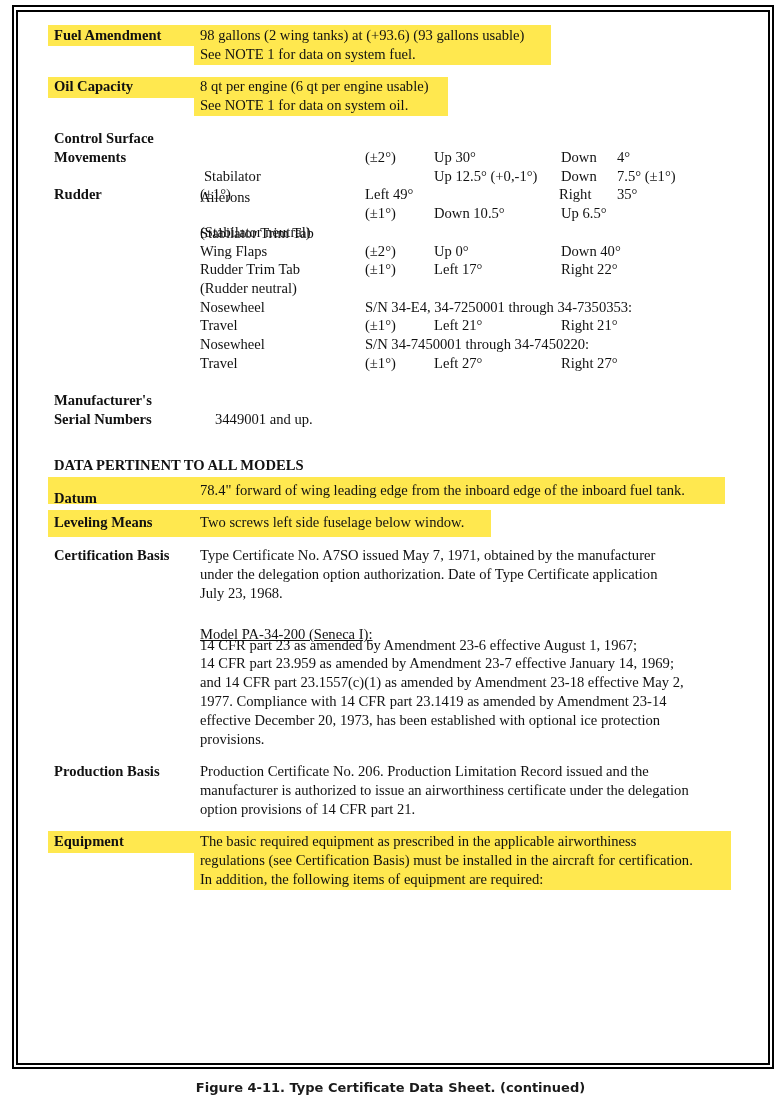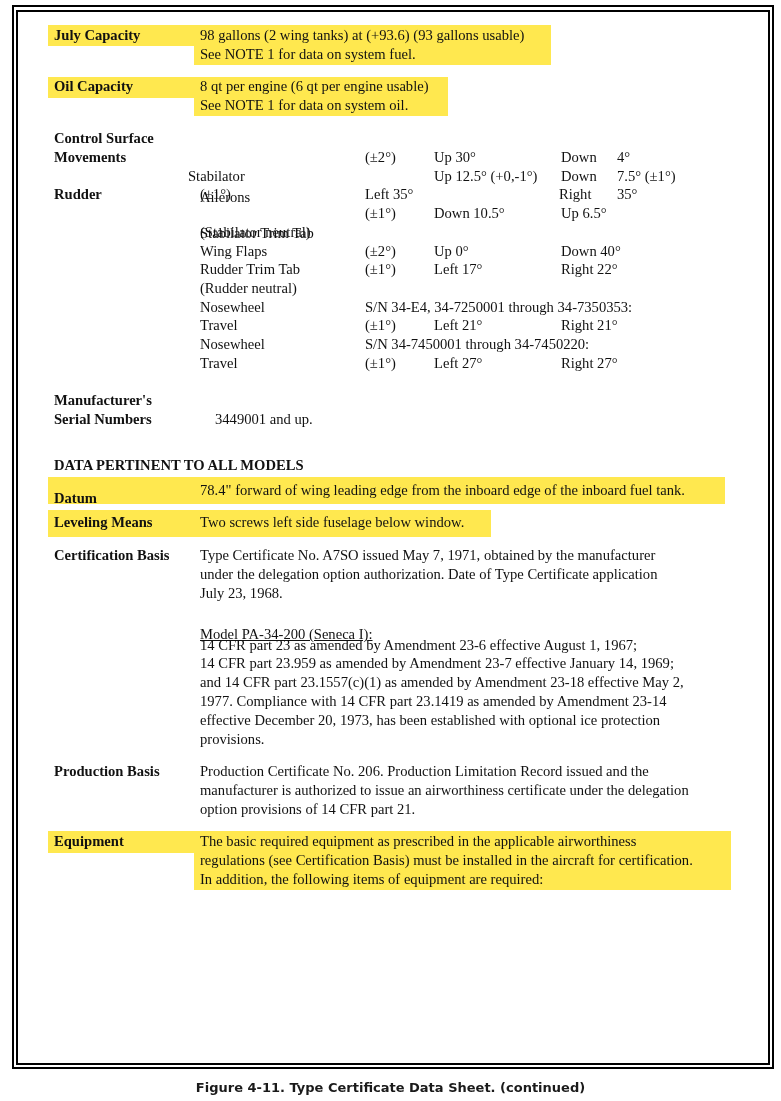--- a/index.html
+++ b/index.html
@@ -17,47 +17,47 @@
       font-family: "DejaVu Sans", "Liberation Sans", sans-serif; font-weight: bold; font-size: 13px; color: #1a1a1a; }
   </style>
 </head>
 <body>
 
 <div class="frame-outer"></div>
 <div class="frame-inner"></div>
 
 <div class="hl" style="left:48px;top:25px;width:147px;height:21px;"></div>
 <div class="hl" style="left:194px;top:25px;width:357px;height:40px;"></div>
-<div class="t b" style="left:54px;top:26px;">July Capacity</div>
+<div class="t b" style="left:54px;top:26px;">Fuel Amendment</div>
 <div class="t" style="left:200px;top:26px;">98 gallons (2 wing tanks) at (+93.6) (93 gallons usable)</div>
 <div class="t" style="left:200px;top:45px;">See NOTE 1 for data on system fuel.</div>
 
 <div class="hl" style="left:48px;top:77px;width:147px;height:21px;"></div>
 <div class="hl" style="left:194px;top:77px;width:254px;height:39px;"></div>
 <div class="t b" style="left:54px;top:77px;">Oil Capacity</div>
 <div class="t" style="left:200px;top:77px;">8 qt per engine (6 qt per engine usable)</div>
 <div class="t" style="left:200px;top:96px;">See NOTE 1 for data on system oil.</div>
 
 <div class="t b" style="left:54px;top:129px;">Control Surface</div>
 <div class="t b" style="left:54px;top:148px;">Movements</div>
 <div class="t b" style="left:54px;top:185px;">Rudder</div>
 
 <div id="cs-table">
     <div class="t" style="left: 200px; top: 148px; margin-top: 40px;">Ailerons</div>
     <div class="t" style="left: 365px; top: 148px;">(±2°)</div>
     <div class="t" style="left: 434px; top: 148px;">Up 30°</div>
     <div class="t" style="left: 561px; top: 148px;">Down</div>
     <div class="t" style="left: 617px; top: 148px;">4°</div>
-    <div class="t" style="left: 188px; top: 166.7px;">Stabilator</div>
+    <div class="t" style="left: 204px; top: 166.7px;">Stabilator</div>
     <div class="t" style="left: 365px; top: 166.7px;"></div>
     <div class="t" style="left: 434px; top: 166.7px;">Up 12.5° (+0,-1°)</div>
     <div class="t" style="left: 561px; top: 166.7px;">Down</div>
     <div class="t" style="left: 617px; top: 166.7px;">7.5° (±1°)</div>
     <div class="t" style="left: 200px; top: 185.4px;">(±1°)</div>
-    <div class="t" style="left: 365px; top: 185.4px;">Left 35°</div>
+    <div class="t" style="left: 365px; top: 185.4px;">Left 49°</div>
     <div class="t" style="left: 434px; top: 185.4px;"></div>
     <div class="t" style="left: 559px; top: 185.4px;">Right</div>
     <div class="t" style="left: 617px; top: 185.4px; text-align: center;">35°</div>
     <div class="t" style="left: 200px; top: 204.1px; margin-top: 20px;">Stabilator Trim Tab</div>
     <div class="t" style="left: 365px; top: 204.1px;">(±1°)</div>
     <div class="t" style="left: 434px; top: 204.1px;">Down 10.5°</div>
     <div class="t" style="left: 561px; top: 204.1px;">Up 6.5°</div>
     <div class="t" style="left: 617px; top: 204.1px;"></div>
     <div class="t" style="left: 200px; top: 222.8px;">(Stabilator neutral)</div>
     <div class="t" style="left: 365px; top: 222.8px;"></div>

